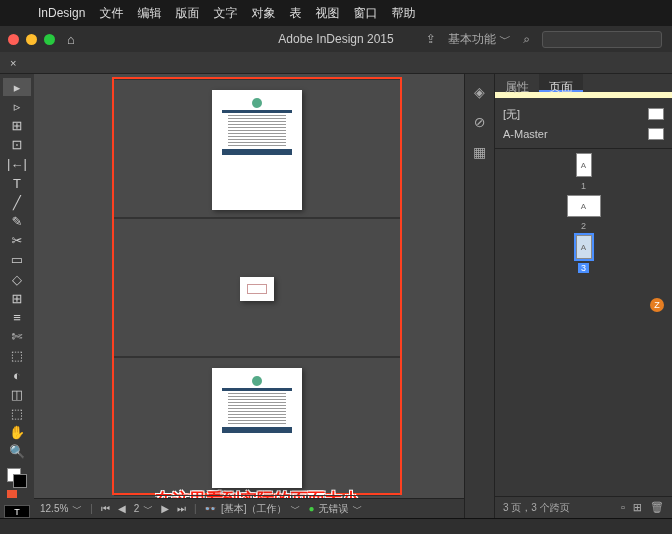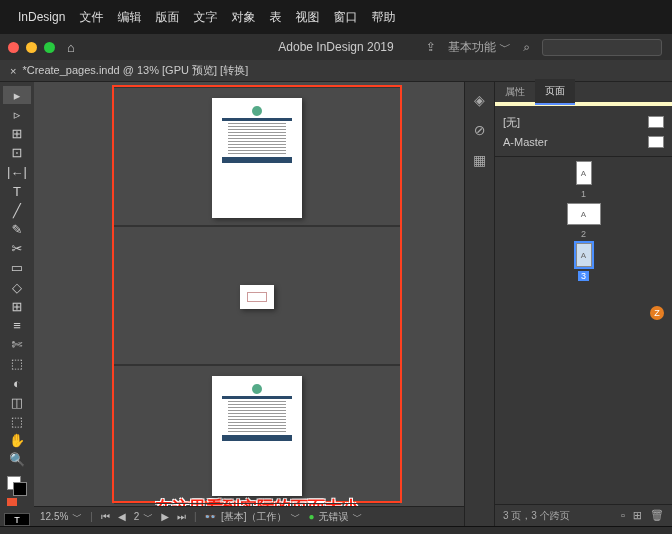--- a/index.html
+++ b/index.html
@@ -1,18 +1,18 @@
 <!DOCTYPE html>
 <html><head>
 <meta charset="utf-8">
 <style>
 * { margin: 0; padding: 0; box-sizing: border-box; font-family: -apple-system, "Helvetica Neue", Arial, sans-serif; }
 body { background: #2a2a2a; width: 672px; height: 534px; overflow: hidden; color: #ccc; font-size: 11px; }
 
-.menubar { background: #1a1a1a; height: 34px; display: flex; align-items: center; padding: 0 4px; gap: 14px; color: #ddd; font-size: 12px; }
+.menubar { background: #1a1a1a; height: 26px; display: flex; align-items: center; padding: 0 24px; gap: 14px; color: #ddd; font-size: 12px; }
 .menubar .apple { font-size: 13px; }
 
 .titlebar { background: #2f2f2f; height: 26px; display: flex; align-items: center; padding: 0 8px; position: relative; }
 .traffic { display: flex; gap: 7px; }
 .traffic span { width: 11px; height: 11px; border-radius: 50%; display: block; }
 .tr-red { background: #ff5f56; } .tr-yellow { background: #ffbd2e; } .tr-green { background: #27c93f; }
 .titlebar .home { margin-left: 12px; color: #ccc; font-size: 13px; }
 .titlebar .title { position: absolute; left: 50%; transform: translateX(-50%); color: #ccc; font-size: 12px; }
 .titlebar .right { position: absolute; right: 10px; display: flex; align-items: center; gap: 12px; color: #aaa; font-size: 12px; }
 .titlebar .right .search { width: 120px; height: 17px; background: #3a3a3a; border: 1px solid #555; border-radius: 3px; }
@@ -48,21 +48,21 @@
 .annotation { position: absolute; bottom: -18px; left: 50%; transform: translateX(-50%); color: #ff2010; font-size: 17px; font-weight: bold; text-shadow: -1px -1px 0 #fff, 1px -1px 0 #fff, -1px 1px 0 #fff, 1px 1px 0 #fff; white-space: nowrap; }
 
 .statusbar { position: absolute; bottom: 0; left: 0; right: 0; height: 20px; background: #383838; display: flex; align-items: center; padding: 0 6px; gap: 8px; font-size: 10px; color: #bbb; border-top: 1px solid #222; }
 .statusbar .sep { color: #666; }
 .statusbar .sb-item { display: flex; align-items: center; gap: 4px; }
 
 .right-dock { width: 30px; background: #383838; display: flex; flex-direction: column; align-items: center; padding-top: 8px; gap: 10px; border-left: 1px solid #222; }
 .right-dock .dock-icon { width: 20px; height: 20px; color: #aaa; font-size: 14px; display: flex; align-items: center; justify-content: center; cursor: pointer; }
 
 .panel { width: 178px; background: #383838; border-left: 1px solid #222; display: flex; flex-direction: column; }
-.panel-tabs { display: flex; height: 24px; border-bottom: 4px solid #fef9c3; font-size: 10px; align-items: center; }
+.panel-tabs { display: flex; height: 24px; border-bottom: 6px solid #fef9c3; font-size: 12px; }
 .panel-tabs .tab { padding: 5px 10px; color: #aaa; cursor: pointer; }
 .panel-tabs .tab.active { background: #2f2f2f; color: #ddd; border-bottom: 2px solid #5a8fff; }
 .panel-body { flex: 1; padding: 6px 8px; position: relative; }
 .master-row { display: flex; align-items: center; justify-content: space-between; height: 20px; font-size: 11px; color: #ccc; }
 .master-row .thumb { width: 16px; height: 12px; background: #fff; border: 1px solid #888; }
 .divider { height: 1px; background: #222; margin: 4px -8px; }
 .pages-list { display: flex; flex-direction: column; align-items: center; gap: 4px; margin-top: 4px; }
 .page-thumb { background: #fff; border: 1px solid #888; display: flex; align-items: center; justify-content: center; font-size: 8px; color: #666; }
 .pt1 { width: 16px; height: 24px; } .pt2 { width: 34px; height: 22px; } .pt3 { width: 16px; height: 24px; }
 .pt3.sel { outline: 2px solid #4a8fff; background: #cde; }
@@ -94,32 +94,31 @@
   <span>帮助</span>
 </div>
 
 <div class="titlebar">
   <div class="traffic">
     <span class="tr-red"></span>
     <span class="tr-yellow"></span>
     <span class="tr-green"></span>
   </div>
   <span class="home">⌂</span>
-  <span class="title">Adobe InDesign 2019</span>
+  <span class="title">Adobe InDesign 2015</span>
   <div class="right">
     <span>⇪</span>
     <span><span>基本功能</span> ﹀</span>
     <span>⌕</span>
     <div class="search"></div>
   </div>
 </div>
 
 <div class="doctab">
   <span class="close">×</span>
-  <span>*Create_pages.indd @ 13% [GPU 预览] [转换]</span>
 </div>
 
 <div class="main">
   <div class="toolbar-left">
     <div class="tool active">▸</div>
     <div class="tool">▹</div>
     <div class="tool">⊞</div>
     <div class="tool">⊡</div>
     <div class="tool">|←|</div>
     <div class="tool">T</div>

